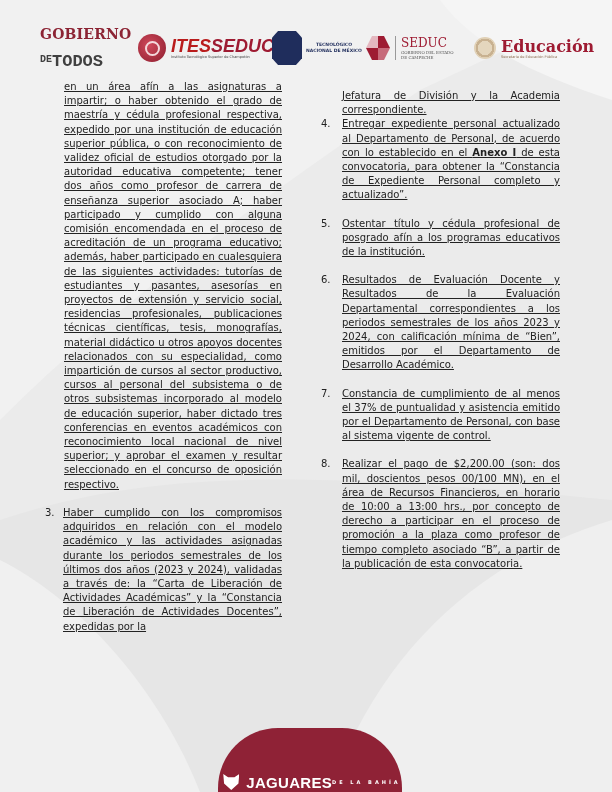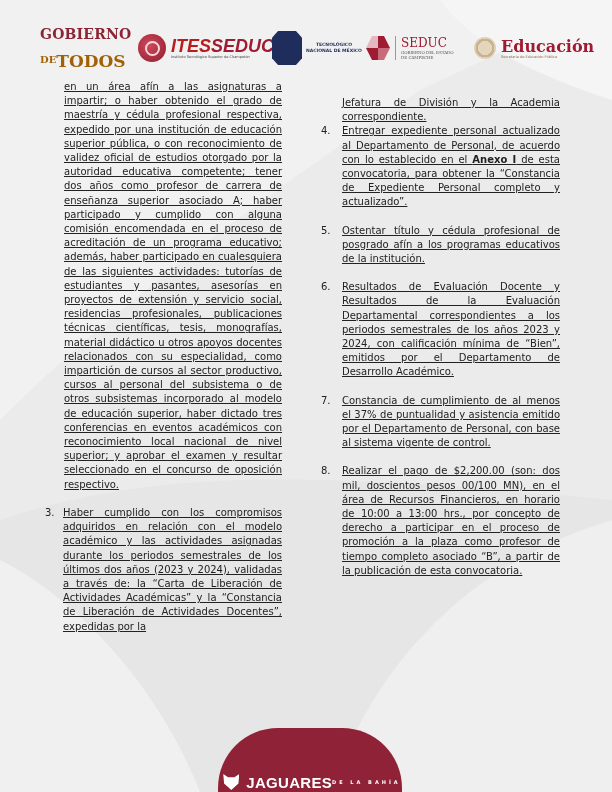--- a/index.html
+++ b/index.html
@@ -7,21 +7,21 @@
       width: 612px; height: 792px; position: relative; overflow: hidden;
       background: #ebebeb;
       font-family: "DejaVu Sans", sans-serif;
       color: #222;
     }
     .bg { position: absolute; inset: 0; z-index: 0; }
     .header { position: absolute; top: 28px; left: 0; width: 612px; height: 40px; z-index: 2; }
     .logo { position: absolute; top: 0; height: 40px; display: flex; align-items: center; }
     .gob { left: 40px; flex-direction: column; align-items: flex-start; justify-content: center; font-family: "DejaVu Serif", serif; font-weight: bold; line-height: 1; gap: 12px; }
     .gob .l1 { color: #8c2434; font-size: 14px; letter-spacing: 0.2px; }
-    .gob .l2 { color: #a16207; font-size: 17px; }
+    .gob .l2 { color: #404040; font-size: 17px; font-family: Liberation Mono, monospace; }
     .gob .l2 .de { font-size: 10px; vertical-align: 4px; }
     .ites { left: 138px; }
     .ites .mark { width: 28px; height: 28px; border-radius: 50%; background: radial-gradient(circle at 40% 40%, #d0495b, #8c1d2e); position: relative; }
     .ites .mark::after { content: ""; position: absolute; left: 7px; top: 7px; width: 11px; height: 11px; border: 2px solid #f4d8dc; border-radius: 50%; }
     .ites .txt { margin-left: 5px; display: flex; flex-direction: column; }
     .ites .name { font-family: "Liberation Sans", sans-serif; font-weight: bold; font-style: italic; font-size: 18px; line-height: 18px; }
     .ites .name .a { color: #b91c1c; }
     .ites .name .b { color: #9e1b32; }
     .ites .sub { font-size: 3.5px; color: #444; }
     .tec { left: 272px; }
@@ -35,21 +35,21 @@
     .seduc .sub { font-family: "DejaVu Serif", serif; font-size: 4px; color: #555; line-height: 5px; }
     .edu { left: 474px; }
     .edu .seal { width: 22px; height: 22px; border-radius: 50%; background: radial-gradient(circle, #e4d6bd 0 45%, #c8b190 46% 60%, #e0d0b5 61%); }
     .edu .txt { margin-left: 5px; display: flex; flex-direction: column; justify-content: flex-end; }
     .edu .name { font-family: "DejaVu Serif", serif; color: #9e1b32; font-size: 16px; font-weight: bold; line-height: 17px; }
     .edu .sub { font-size: 3.5px; color: #8c6c50; }
 
     .col { position: absolute; z-index: 2; font-size: 10px; line-height: 14.2px; text-align: justify; text-decoration: underline; }
     .col p { margin: 0; }
     .left { left: 64px; width: 218px; top: 80px; }
-    .right { left: 342px; width: 218px; top: 96px; }
+    .right { left: 342px; width: 218px; top: 89px; }
     .item { position: relative; margin-bottom: 14px; }
     .item .num { position: absolute; left: -21px; top: 0; }
     .item.l3 { margin-top: 14px; }
     .item.l3 .num { left: -19px; }
     .left .cont { margin-bottom: 0; }
     .left .l3body { margin-left: -1px; }
     b { font-weight: bold; }
 
     .footer-badge { position: absolute; left: 218px; top: 728px; width: 184px; height: 90px; background: #8f2236; border-radius: 60px 60px 0 0; z-index: 2; display: flex; justify-content: center; padding-top: 18px; box-sizing: border-box; }
     .jag { display: flex; align-items: center; color: #fff; }

